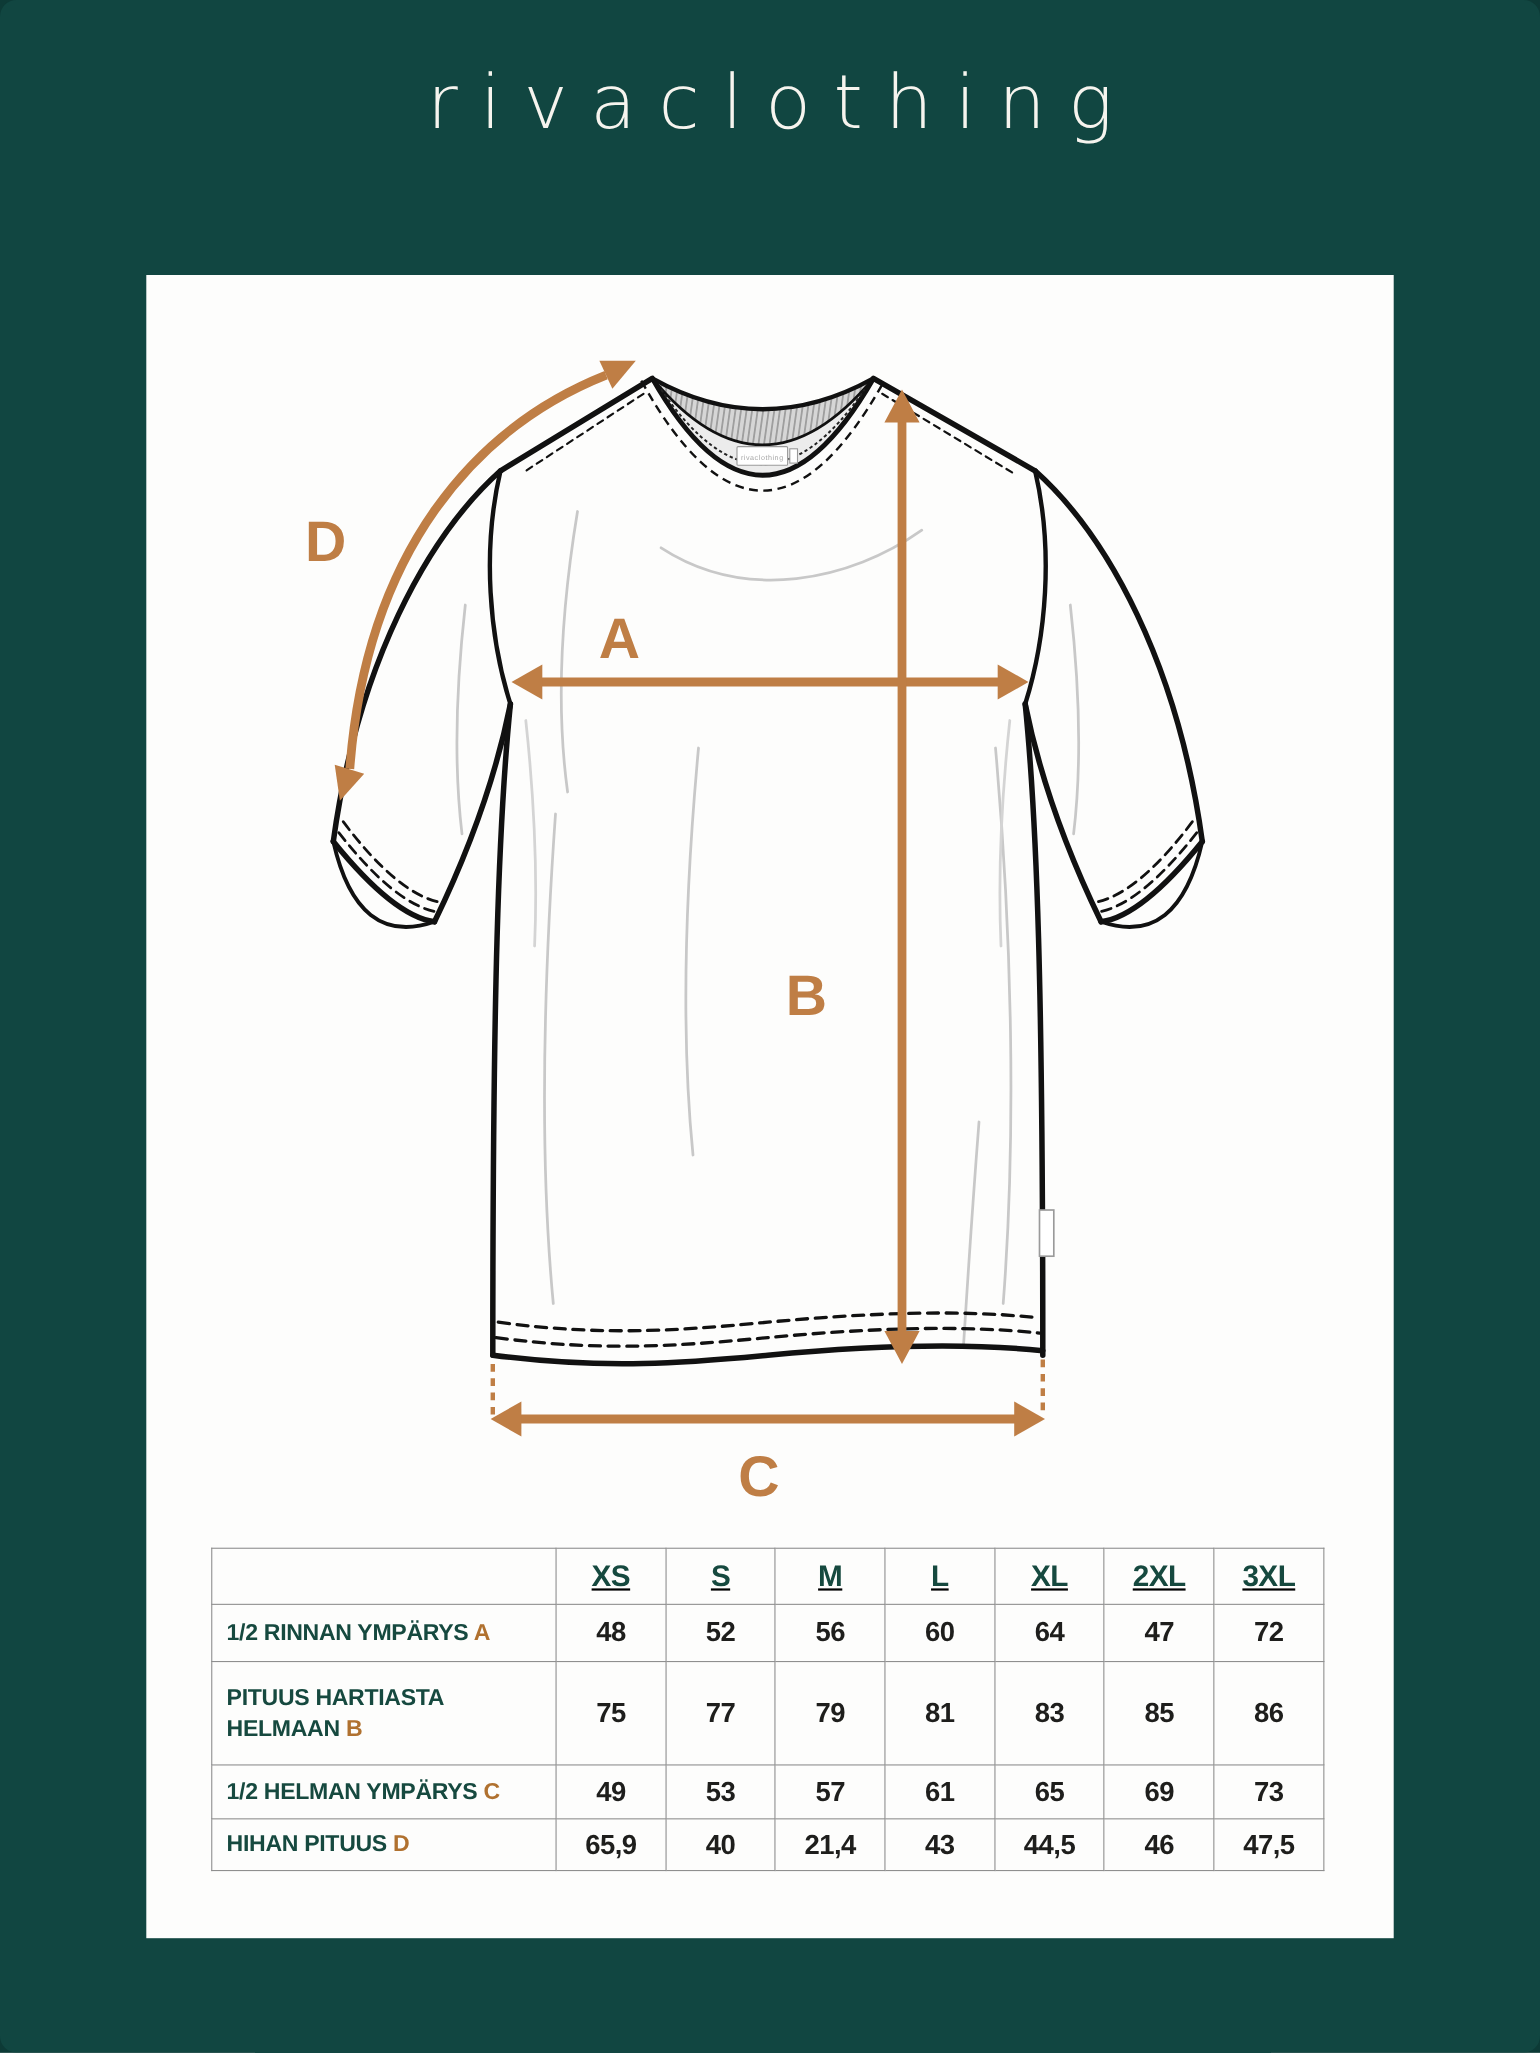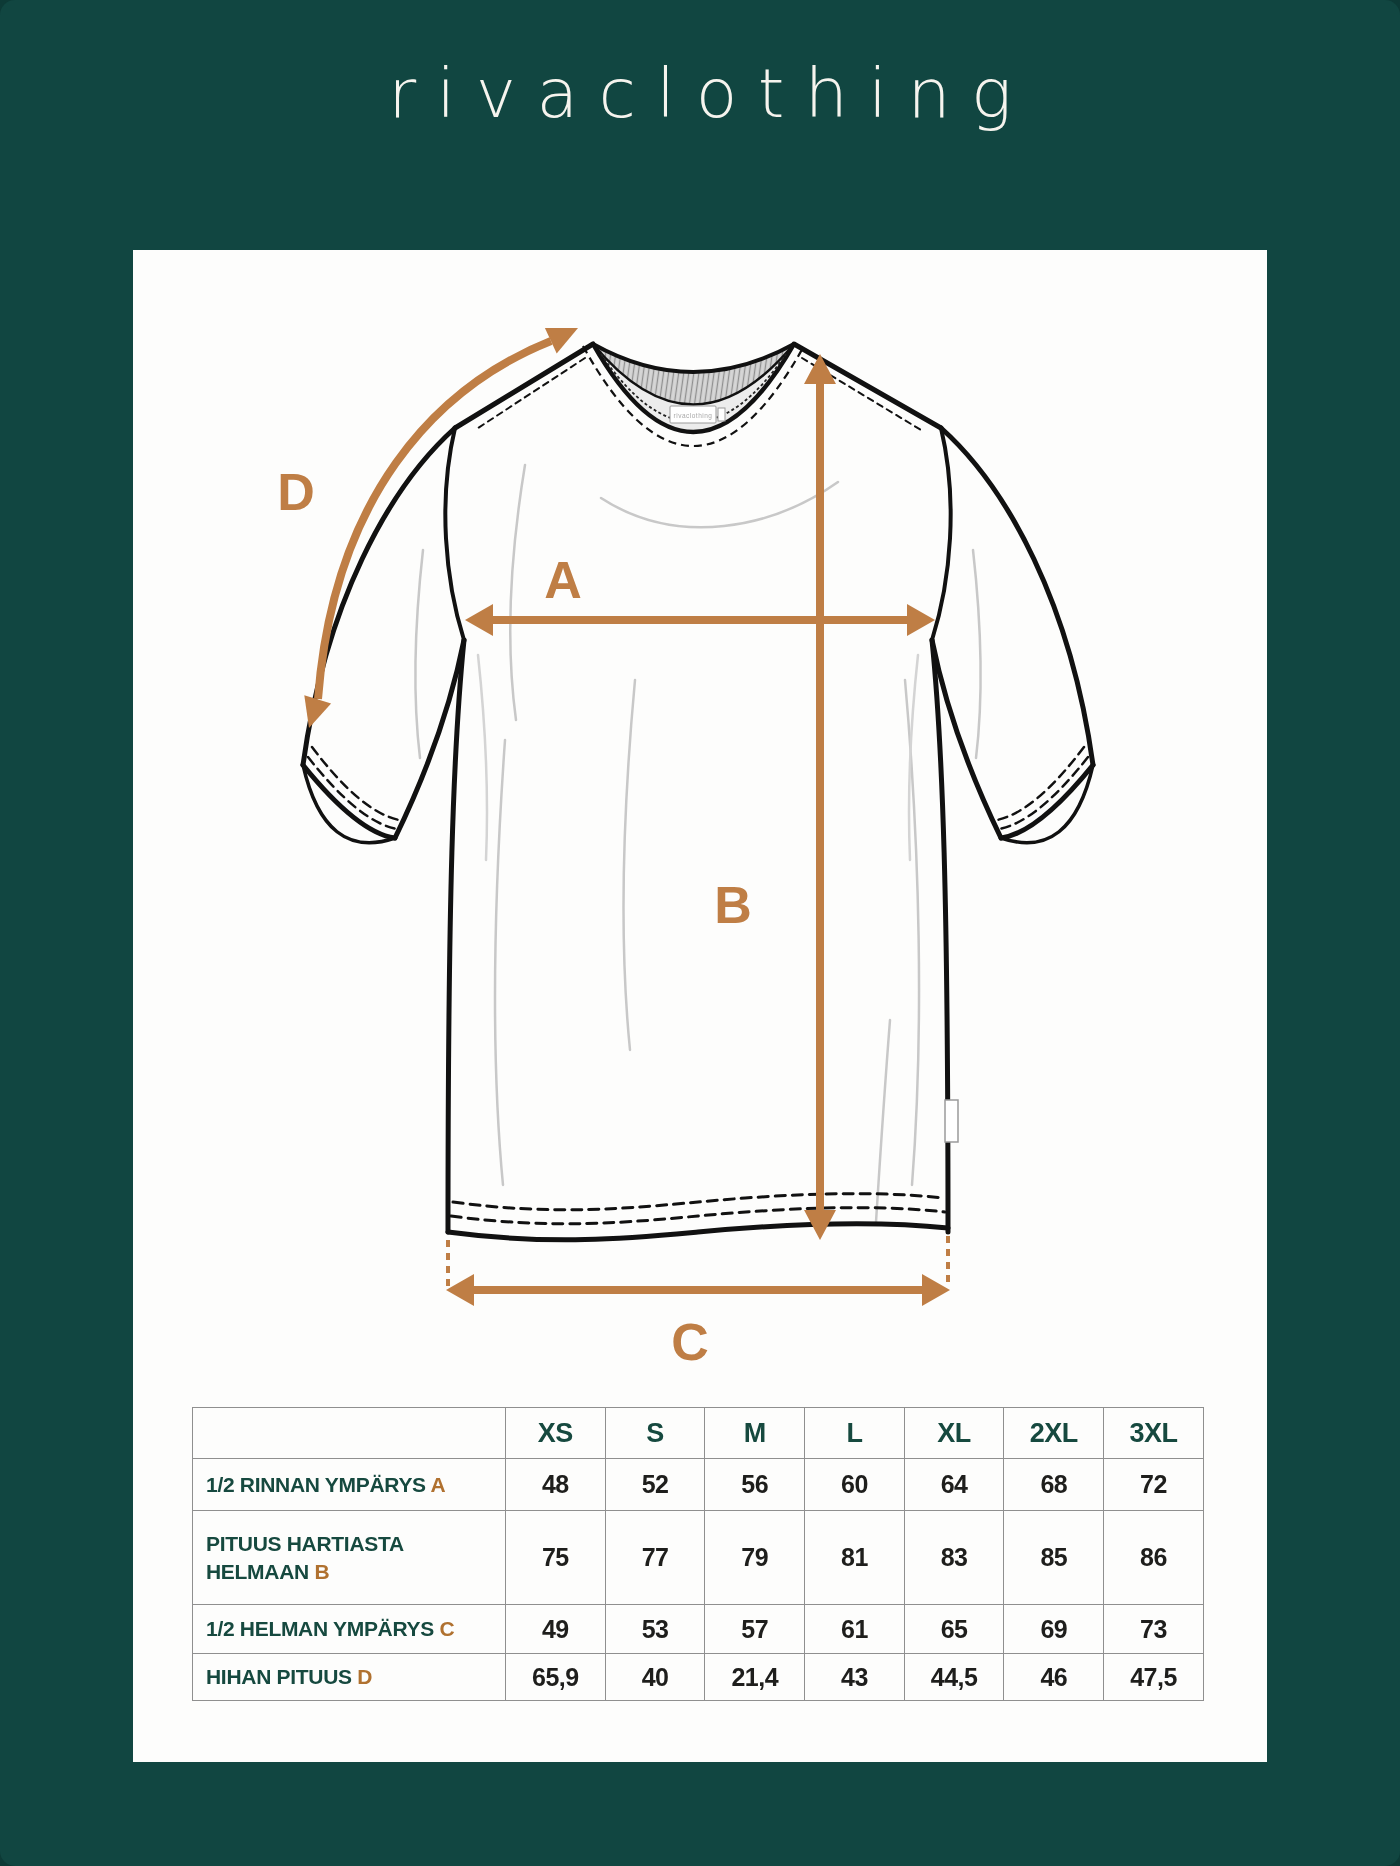--- a/index.html
+++ b/index.html
@@ -38,21 +38,21 @@
     font-size:27px;font-weight:bold;color:#16493f;text-align:center;letter-spacing:-0.5px;
   }
   .size-table td.lbl{
     font-size:21px;font-weight:bold;color:#16493f;text-align:left;
     padding-left:13px;padding-right:18px;line-height:1.3;letter-spacing:-0.3px;
   }
   .size-table td.lbl .ltr{color:#b0712f;}
   .size-table td.val{
     font-size:25px;font-weight:bold;color:#1e1e1c;text-align:center;letter-spacing:-0.5px;
   }
-  .r-head{height:51px;}
+  .r-head{height:51px;text-decoration:underline;}
   .r-a{height:52px;}
   .r-b{height:94px;}
   .r-c{height:49px;}
   .r-d{height:47px;}
 </style>
 </head>
 <body>
 
 <div class="stage">
 
@@ -182,21 +182,21 @@
         </tr>
         <tr class="r-a">
           <td class="lbl">
             <span>1/2  RINNAN YMPÄRYS</span> <span class="ltr">A</span>
           </td>
           <td class="val">48</td>
           <td class="val">52</td>
           <td class="val">56</td>
           <td class="val">60</td>
           <td class="val">64</td>
-          <td class="val">68</td>
+          <td class="val">47</td>
           <td class="val">72</td>
         </tr>
         <tr class="r-b">
           <td class="lbl">
             <span>PITUUS HARTIASTA HELMAAN</span> <span class="ltr">B</span>
           </td>
           <td class="val">75</td>
           <td class="val">77</td>
           <td class="val">79</td>
           <td class="val">81</td>

